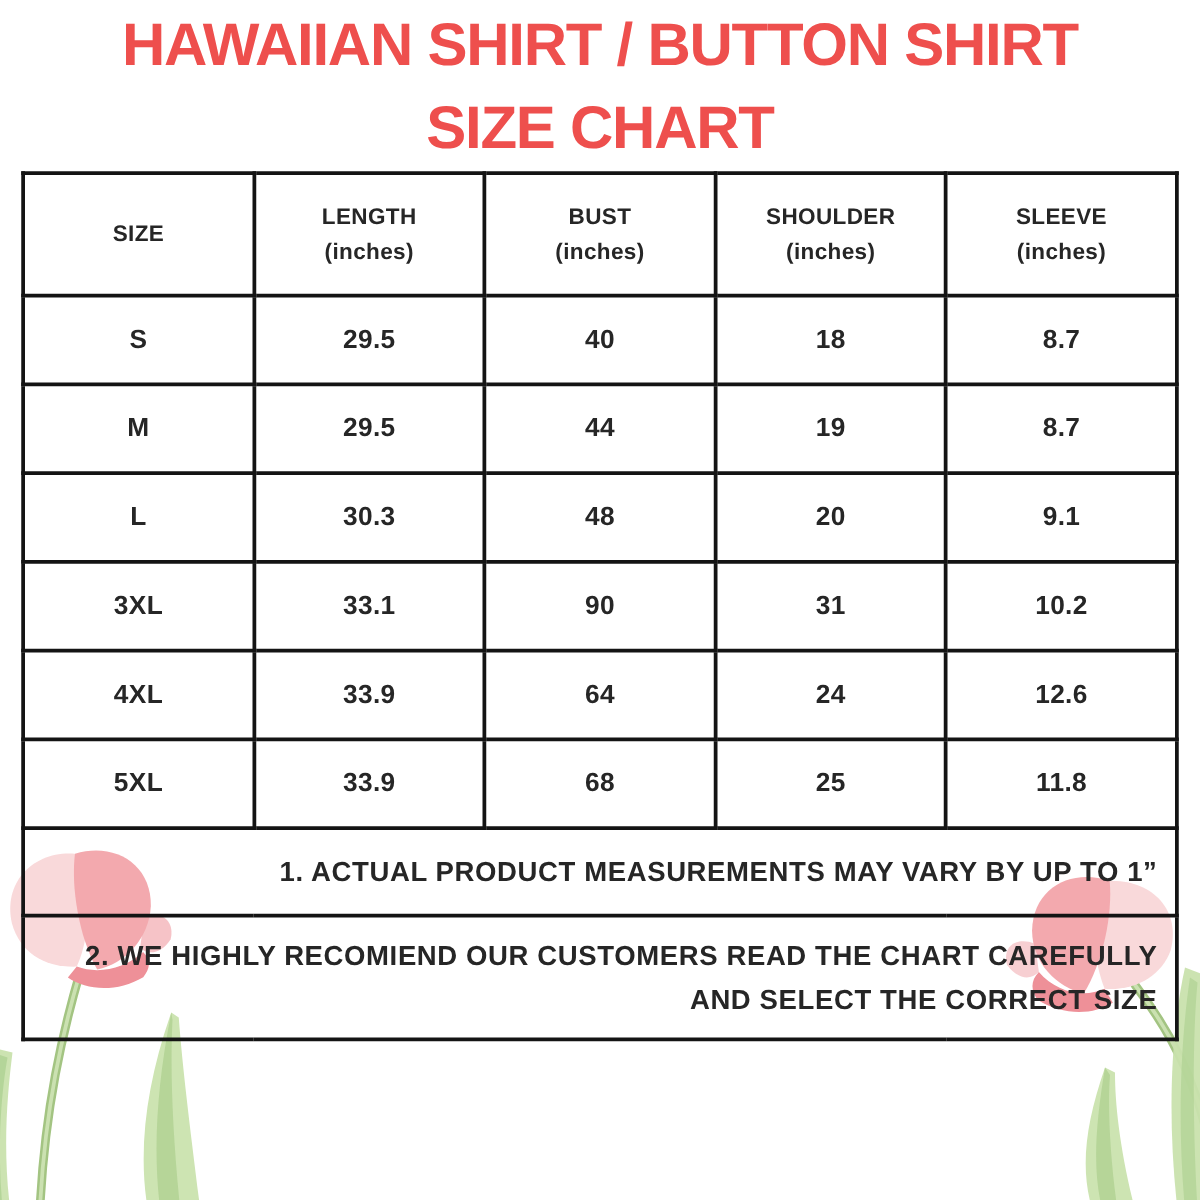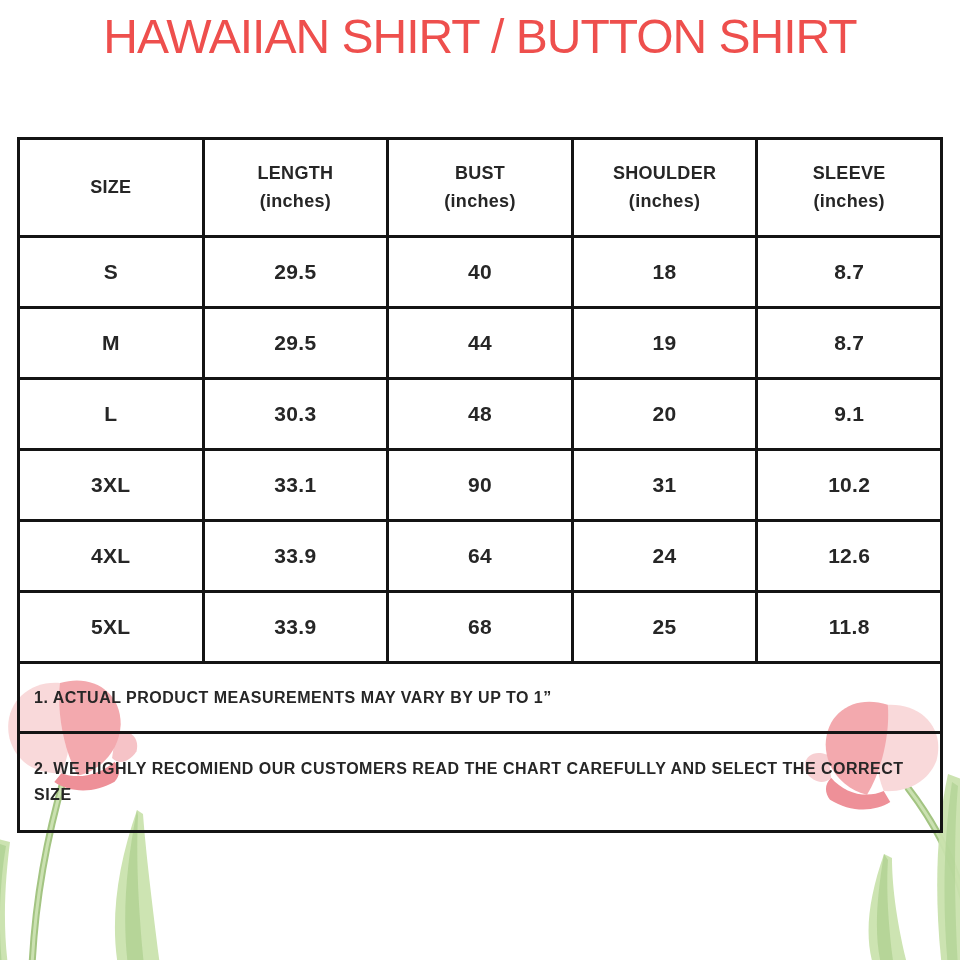--- a/index.html
+++ b/index.html
@@ -9,21 +9,21 @@
     background:#ffffff;
     overflow:hidden;
     font-family:"Liberation Sans", sans-serif;
   }
   
   .title{
     position:absolute;top:0;left:0;right:0;
     z-index:3;
     text-align:center;
     color:#ee4f4d;
-    font-weight:normal;
+    font-weight:bold;
     font-size:48px;
     letter-spacing:-1px;
     line-height:66px;
     padding-top:4px;
   }
   
   table.size-table{
     position:absolute;
     left:17px;top:137px;
     width:926px;
@@ -47,22 +47,22 @@
     line-height:1.55;
     letter-spacing:.3px;
   }
   .size-table td.data-cell{
     height:68px;
     font-size:21px;
     font-weight:600;
     letter-spacing:.3px;
   }
   .size-table td.note-cell{
-    text-align:left;
-    font-size:16px;
+    text-align:right;
+    font-size:22px;
     font-weight:600;
     letter-spacing:.5px;
     line-height:1.6;
     padding:6px 14px;
   }
   .note-row-1 td{height:55px;}
   .note-row-2 td{height:84px;}
   
   .tulip{position:absolute;z-index:1;}
   .tulip-left{left:-14px;top:666px;}
@@ -106,20 +106,21 @@
     <g transform="translate(114,72) rotate(8)">
       <path d="M-50,2 C-66,-2 -76,8 -70,22 C-60,32 -50,32 -44,24 Z" fill="#f7cfd2"></path>
       <path d="M58,-8 C62,-42 34,-62 2,-56 C-8,-32 -6,2 10,30 C36,28 54,12 58,-8 Z" fill="#f9d9da"></path>
       <path d="M2,-56 C-30,-62 -58,-42 -54,-8 C-50,18 -28,34 -6,36 C6,8 8,-30 2,-56 Z" fill="#f3a9ae"></path>
       <path d="M10,30 C-6,40 -28,38 -44,24 C-50,32 -48,40 -42,46 C-20,56 4,52 18,40 Z" fill="#ee9098"></path>
     </g>
   </svg>
 
   <div class="title">
     <div>HAWAIIAN SHIRT / BUTTON SHIRT</div>
+    <div>SIZE CHART</div>
   </div>
 
   <table class="size-table">
     <thead>
       <tr>
         <th>
           <div>SIZE</div>
         </th>
         <th>
           <div>LENGTH</div>

